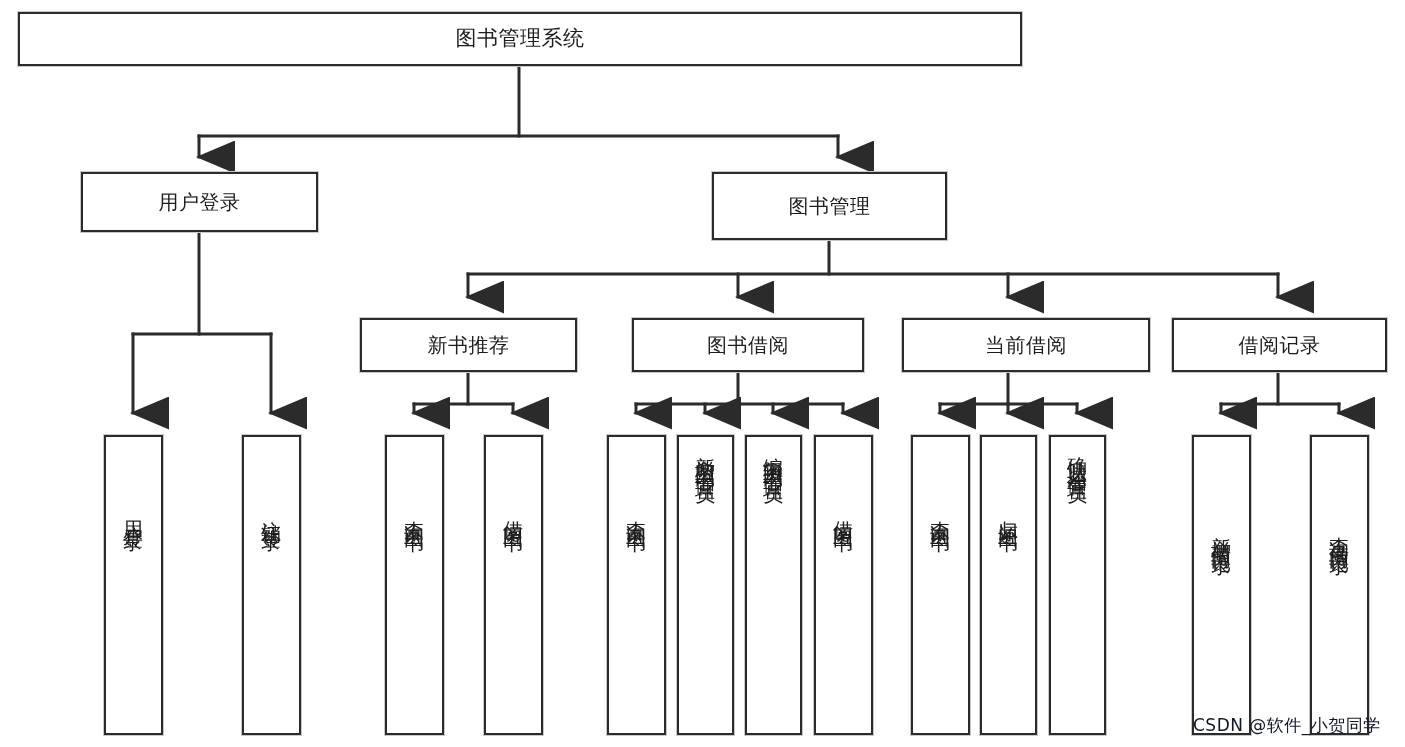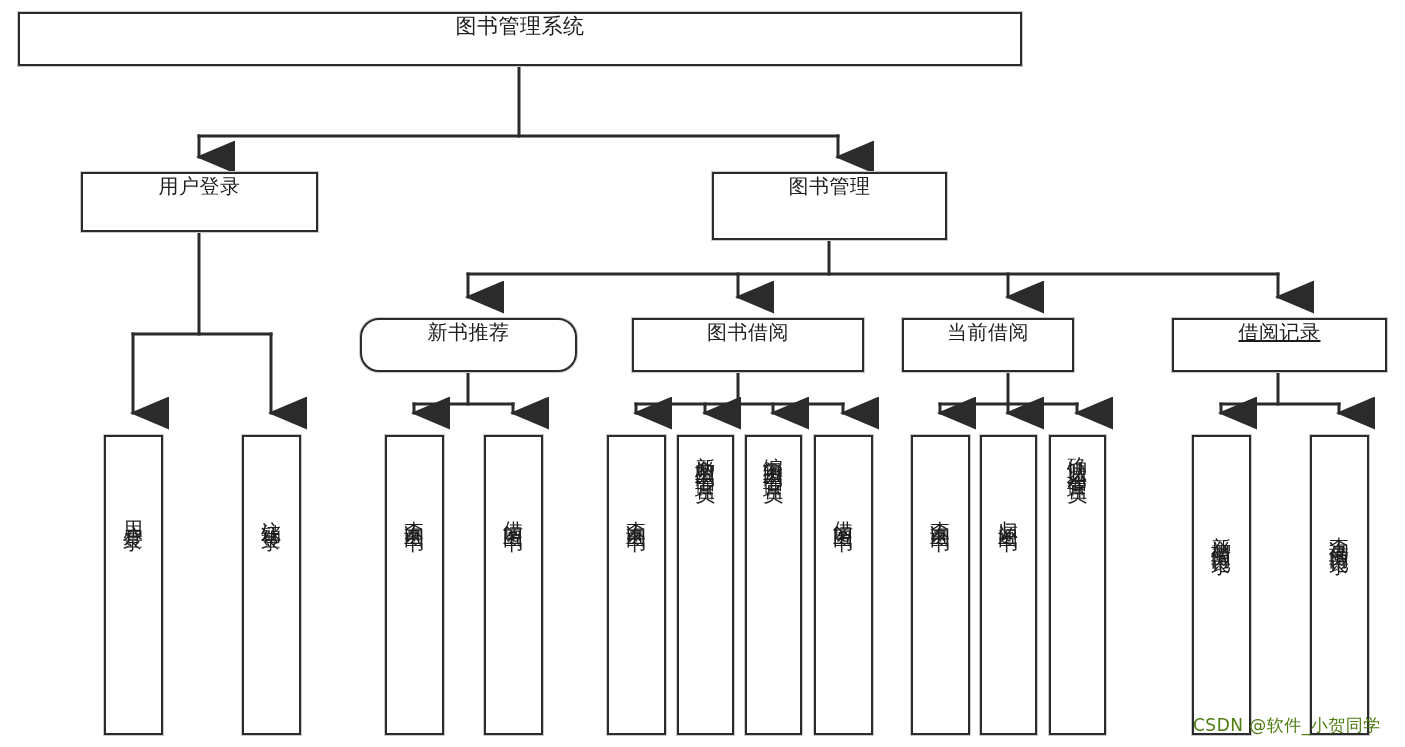--- a/index.html
+++ b/index.html
@@ -28,20 +28,21 @@
     height: 747px;
     pointer-events: none;
   }
   .node {
     position: absolute;
     box-sizing: border-box;
     background: #ffffff;
     border: 2px solid #2b2b2b;
     box-shadow: 0 0 0 1px #c9c9c9;
     display: flex;
+    align-items: center;
     justify-content: center;
     color: #1d1d1d;
   }
   .node-label {
     display: block;
     text-align: center;
     line-height: 1.22;
     white-space: nowrap;
   }
   
@@ -74,21 +75,21 @@
     margin-top: 68px;
   }
   .node.vert.low-aligned .node-label {
     margin-top: 84px;
   }
   #watermark {
     position: absolute;
     left: 1193px;
     top: 714px;
     font-size: 17px;
-    color: #4d7c0f;
+    color: #0f172a;
     letter-spacing: 0.5px;
     white-space: nowrap;
     user-select: none;
   }
 </style>
 </head>
 <body>
 
 <div id="diagram-root">
 
@@ -150,33 +151,33 @@
   </div>
 
   <div class="node horiz" style="left:81px; top:172px; width:237px; height:60px;">
     <span class="node-label">用户登录</span>
   </div>
 
   <div class="node horiz" style="left:712px; top:172px; width:235px; height:68px;">
     <span class="node-label">图书管理</span>
   </div>
 
-  <div class="node horiz" style="left:360px; top:318px; width:217px; height:54px;border-radius:19px;">
+  <div class="node horiz" style="left:360px; top:318px; width:217px; height:54px;">
     <span class="node-label">新书推荐</span>
   </div>
 
   <div class="node horiz" style="left:632px; top:318px; width:232px; height:54px;">
     <span class="node-label">图书借阅</span>
   </div>
 
-  <div class="node horiz" style="left:902px; top:318px; width:172px; height:54px;">
+  <div class="node horiz" style="left:902px; top:318px; width:248px; height:54px;">
     <span class="node-label">当前借阅</span>
   </div>
 
-  <div class="node horiz" style="left:1172px; top:318px; width:215px; height:54px;text-decoration:underline;">
+  <div class="node horiz" style="left:1172px; top:318px; width:215px; height:54px;">
     <span class="node-label">借阅记录</span>
   </div>
 
   <div class="node vert mid-aligned" style="left:104px; top:435px; width:59px; height:300px;">
     <span class="node-label">用户登录</span>
   </div>
 
   <div class="node vert mid-aligned" style="left:242px; top:435px; width:59px; height:300px;">
     <span class="node-label">注销登录</span>
   </div>

